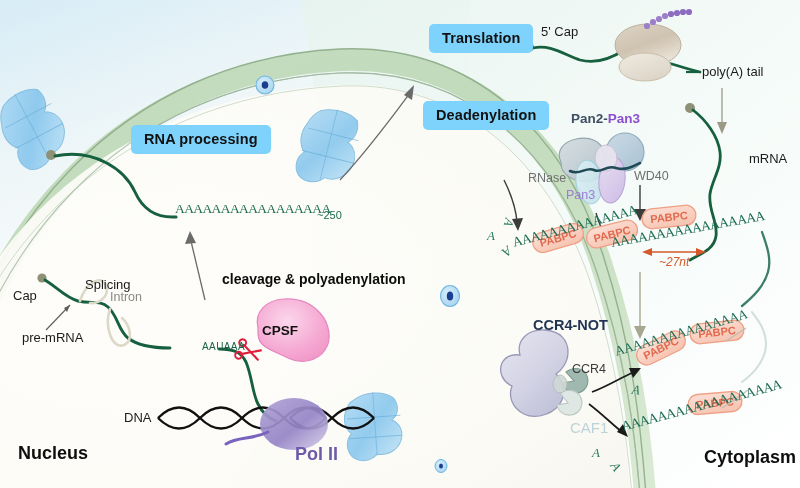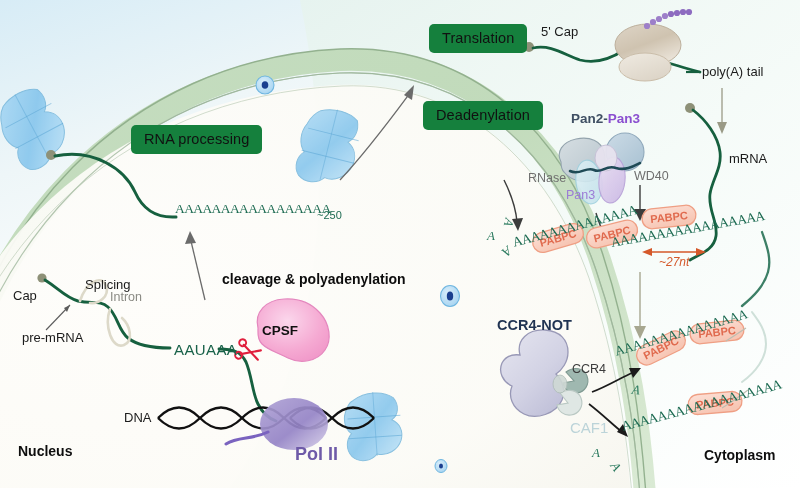--- a/index.html
+++ b/index.html
@@ -24,32 +24,32 @@
     height: 488px;
   }
   .lbl {
     position: absolute;
     white-space: nowrap;
     line-height: 1;
     user-select: none;
   }
   
   .chip {
-    background: #15803d;
+    background: #7dd3fc;
     border-radius: 5px;
     color: #111111;
-    font-weight: normal;
+    font-weight: bold;
     padding: 7px 13px;
     font-size: 14.5px;
     letter-spacing: 0.1px;
   }
   
   .compartment {
     font-weight: bold;
-    font-size: 14px;
+    font-size: 18px;
     color: #0e0e0e;
   }
   
   .plain {
     font-size: 13px;
     color: #1b1b1b;
   }
   .plain-bold {
     font-size: 14px;
     font-weight: bold;
@@ -72,23 +72,24 @@
     letter-spacing: -0.6px;
     font-family: "Liberation Serif", serif;
   }
   .polya-sm {
     font-size: 11px;
     color: #1d6b52;
     font-family: "Liberation Sans", sans-serif;
     letter-spacing: 0;
   }
   .aauaaa {
-    font-size: 15px;
+    font-size: 10px;
     color: #19624a;
     letter-spacing: 0.4px;
+    margin-left: 28px;
   }
   .freeA {
     font-size: 13px;
     color: #2a7a5e;
     font-family: "Liberation Serif", serif;
     font-style: italic;
   }
   
   .pan2 { color: #3f4f63; font-weight: bold; font-size: 13.5px; }
   .pan3c { color: #8b4fd0; font-weight: bold; font-size: 13.5px; }
@@ -517,21 +518,21 @@
   <div class="lbl plain-bold" style="left:222px; top:272px;">cleavage &amp; polyadenylation</div>
 
   <div class="lbl polya" style="left:175px; top:202px;">AAAAAAAAAAAAAAAAA</div>
 
   <div class="lbl polya-sm" style="left:317px; top:210px;">~250</div>
 
   <div class="lbl plain" style="left:541px; top:25px;">5' Cap</div>
 
   <div class="lbl plain" style="left:702px; top:65px;">poly(A) tail</div>
 
-  <div class="lbl plain" style="left:729px; top:152px;">mRNA</div>
+  <div class="lbl plain" style="left:749px; top:152px;">mRNA</div>
 
   <div class="lbl" style="left:571px; top:110px;">
     <span class="pan2">Pan2</span><span class="pan2">-</span><span class="pan3c">Pan3</span>
   </div>
 
   <div class="lbl grey-dk" style="left:528px; top:159px;">RNase</div>
 
   <div class="lbl grey-dk" style="left:634px; top:157px;">WD40</div>
 
   <div class="lbl pan3-small" style="left:566px; top:189px;">Pan3</div>
@@ -539,21 +540,21 @@
   <div class="lbl nt27" style="left:659px; top:256px;">~27nt</div>
 
   <div class="lbl polya" style="left:513px; top:236px; transform:rotate(-15deg); transform-origin:left center;">AAAAAAAAAAAAAA</div>
 
   <div class="lbl polya" style="left:611px; top:236px; transform:rotate(-10deg); transform-origin:left center;">AAAAAAAAAAAAAAAAA</div>
 
   <div class="lbl freeA" style="left:487px; top:229px;">A</div>
   <div class="lbl freeA" style="left:505px; top:216px; transform:rotate(105deg);">A</div>
   <div class="lbl freeA" style="left:503px; top:245px; transform:rotate(140deg);">A</div>
 
-  <div class="lbl ccr4not" style="left:497px; top:318px;">CCR4-NOT</div>
+  <div class="lbl ccr4not" style="left:533px; top:318px;">CCR4-NOT</div>
 
   <div class="lbl ccr4lbl" style="left:572px; top:363px;">CCR4</div>
 
   <div class="lbl caf1" style="left:570px; top:420px;">CAF1</div>
 
   <div class="lbl polya" style="left:615px; top:345px; transform:rotate(-16deg); transform-origin:left center;">AAAAAAAAAAAAAAA</div>
 
   <div class="lbl polya" style="left:622px; top:420px; transform:rotate(-15deg); transform-origin:left center;">AAAAAAAAAAAAAAAAAA</div>
 
   <div class="lbl freeA" style="left:632px; top:383px; transform:rotate(8deg);">A</div>

